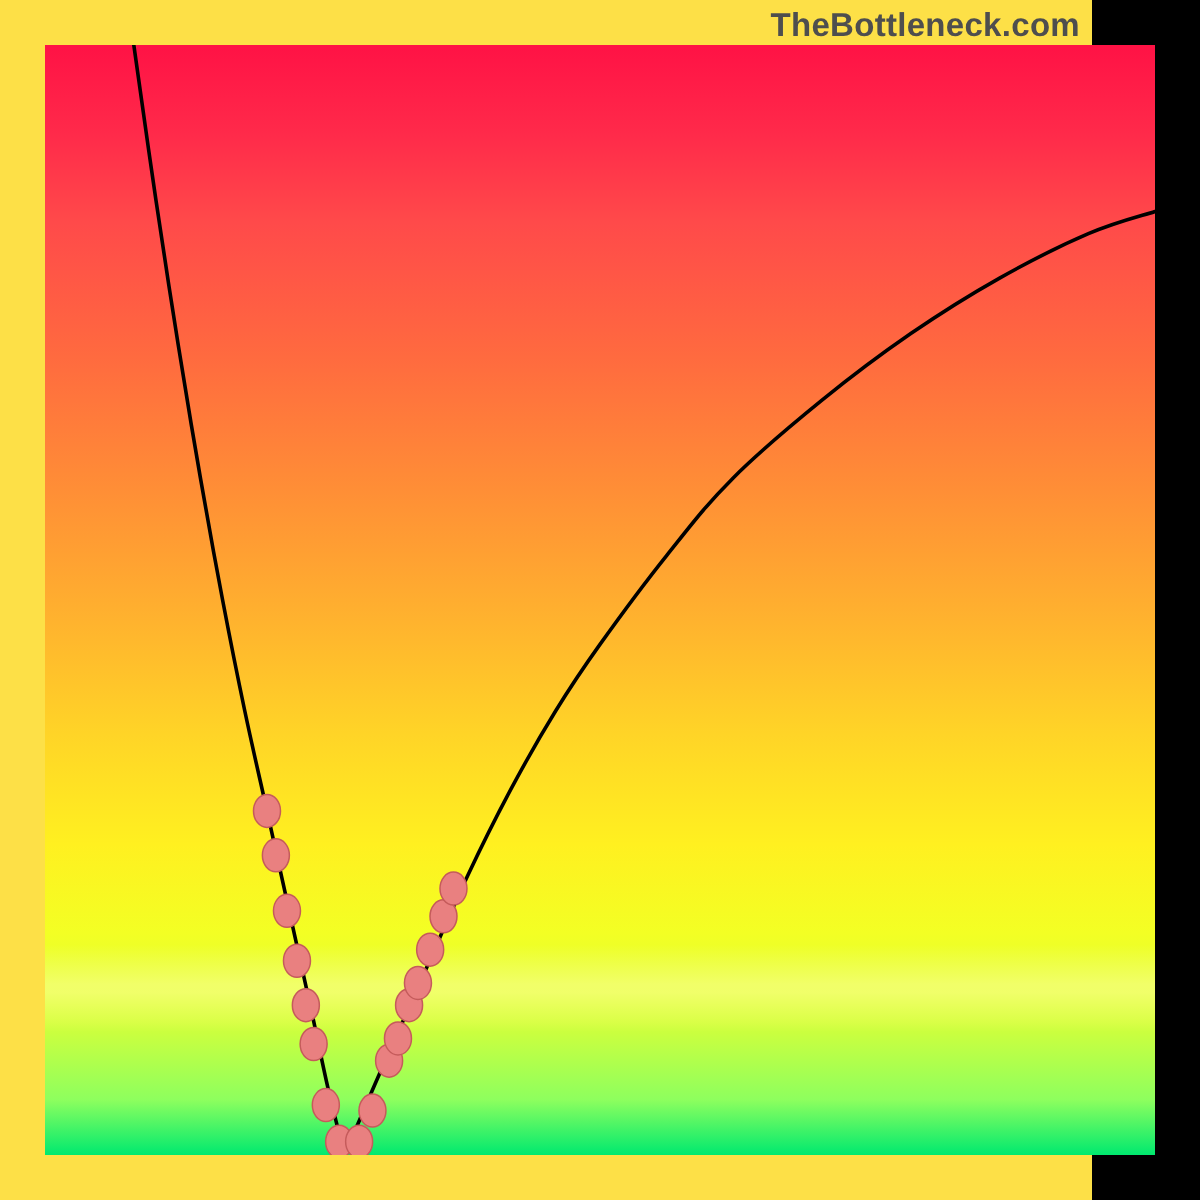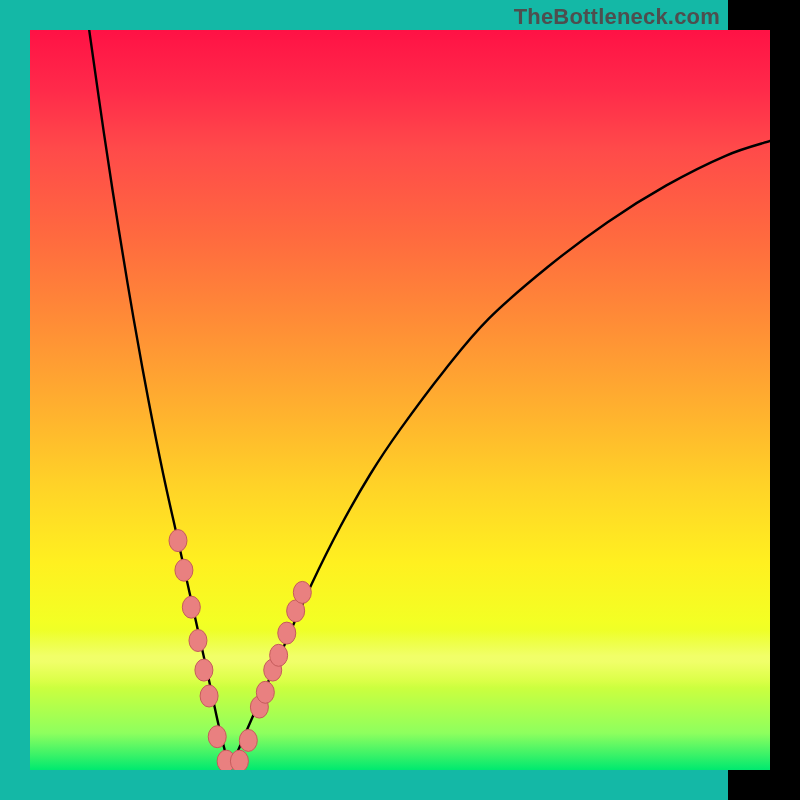--- a/index.html
+++ b/index.html
@@ -8,21 +8,21 @@
     width: 800px;
     height: 800px;
     overflow: hidden;
     background: #000;
     font-family: Arial, Helvetica, sans-serif;
   }
   .frame {
     position: relative;
     width: 728px;
     height: 800px;
-    background: #14b8a6;
+    background: #fde047;
     box-sizing: border-box;
   }
   .plot-area {
     position: absolute;
     left: 30px;
     top: 30px;
     width: 740px;
     height: 740px;
     
     background: linear-gradient(

